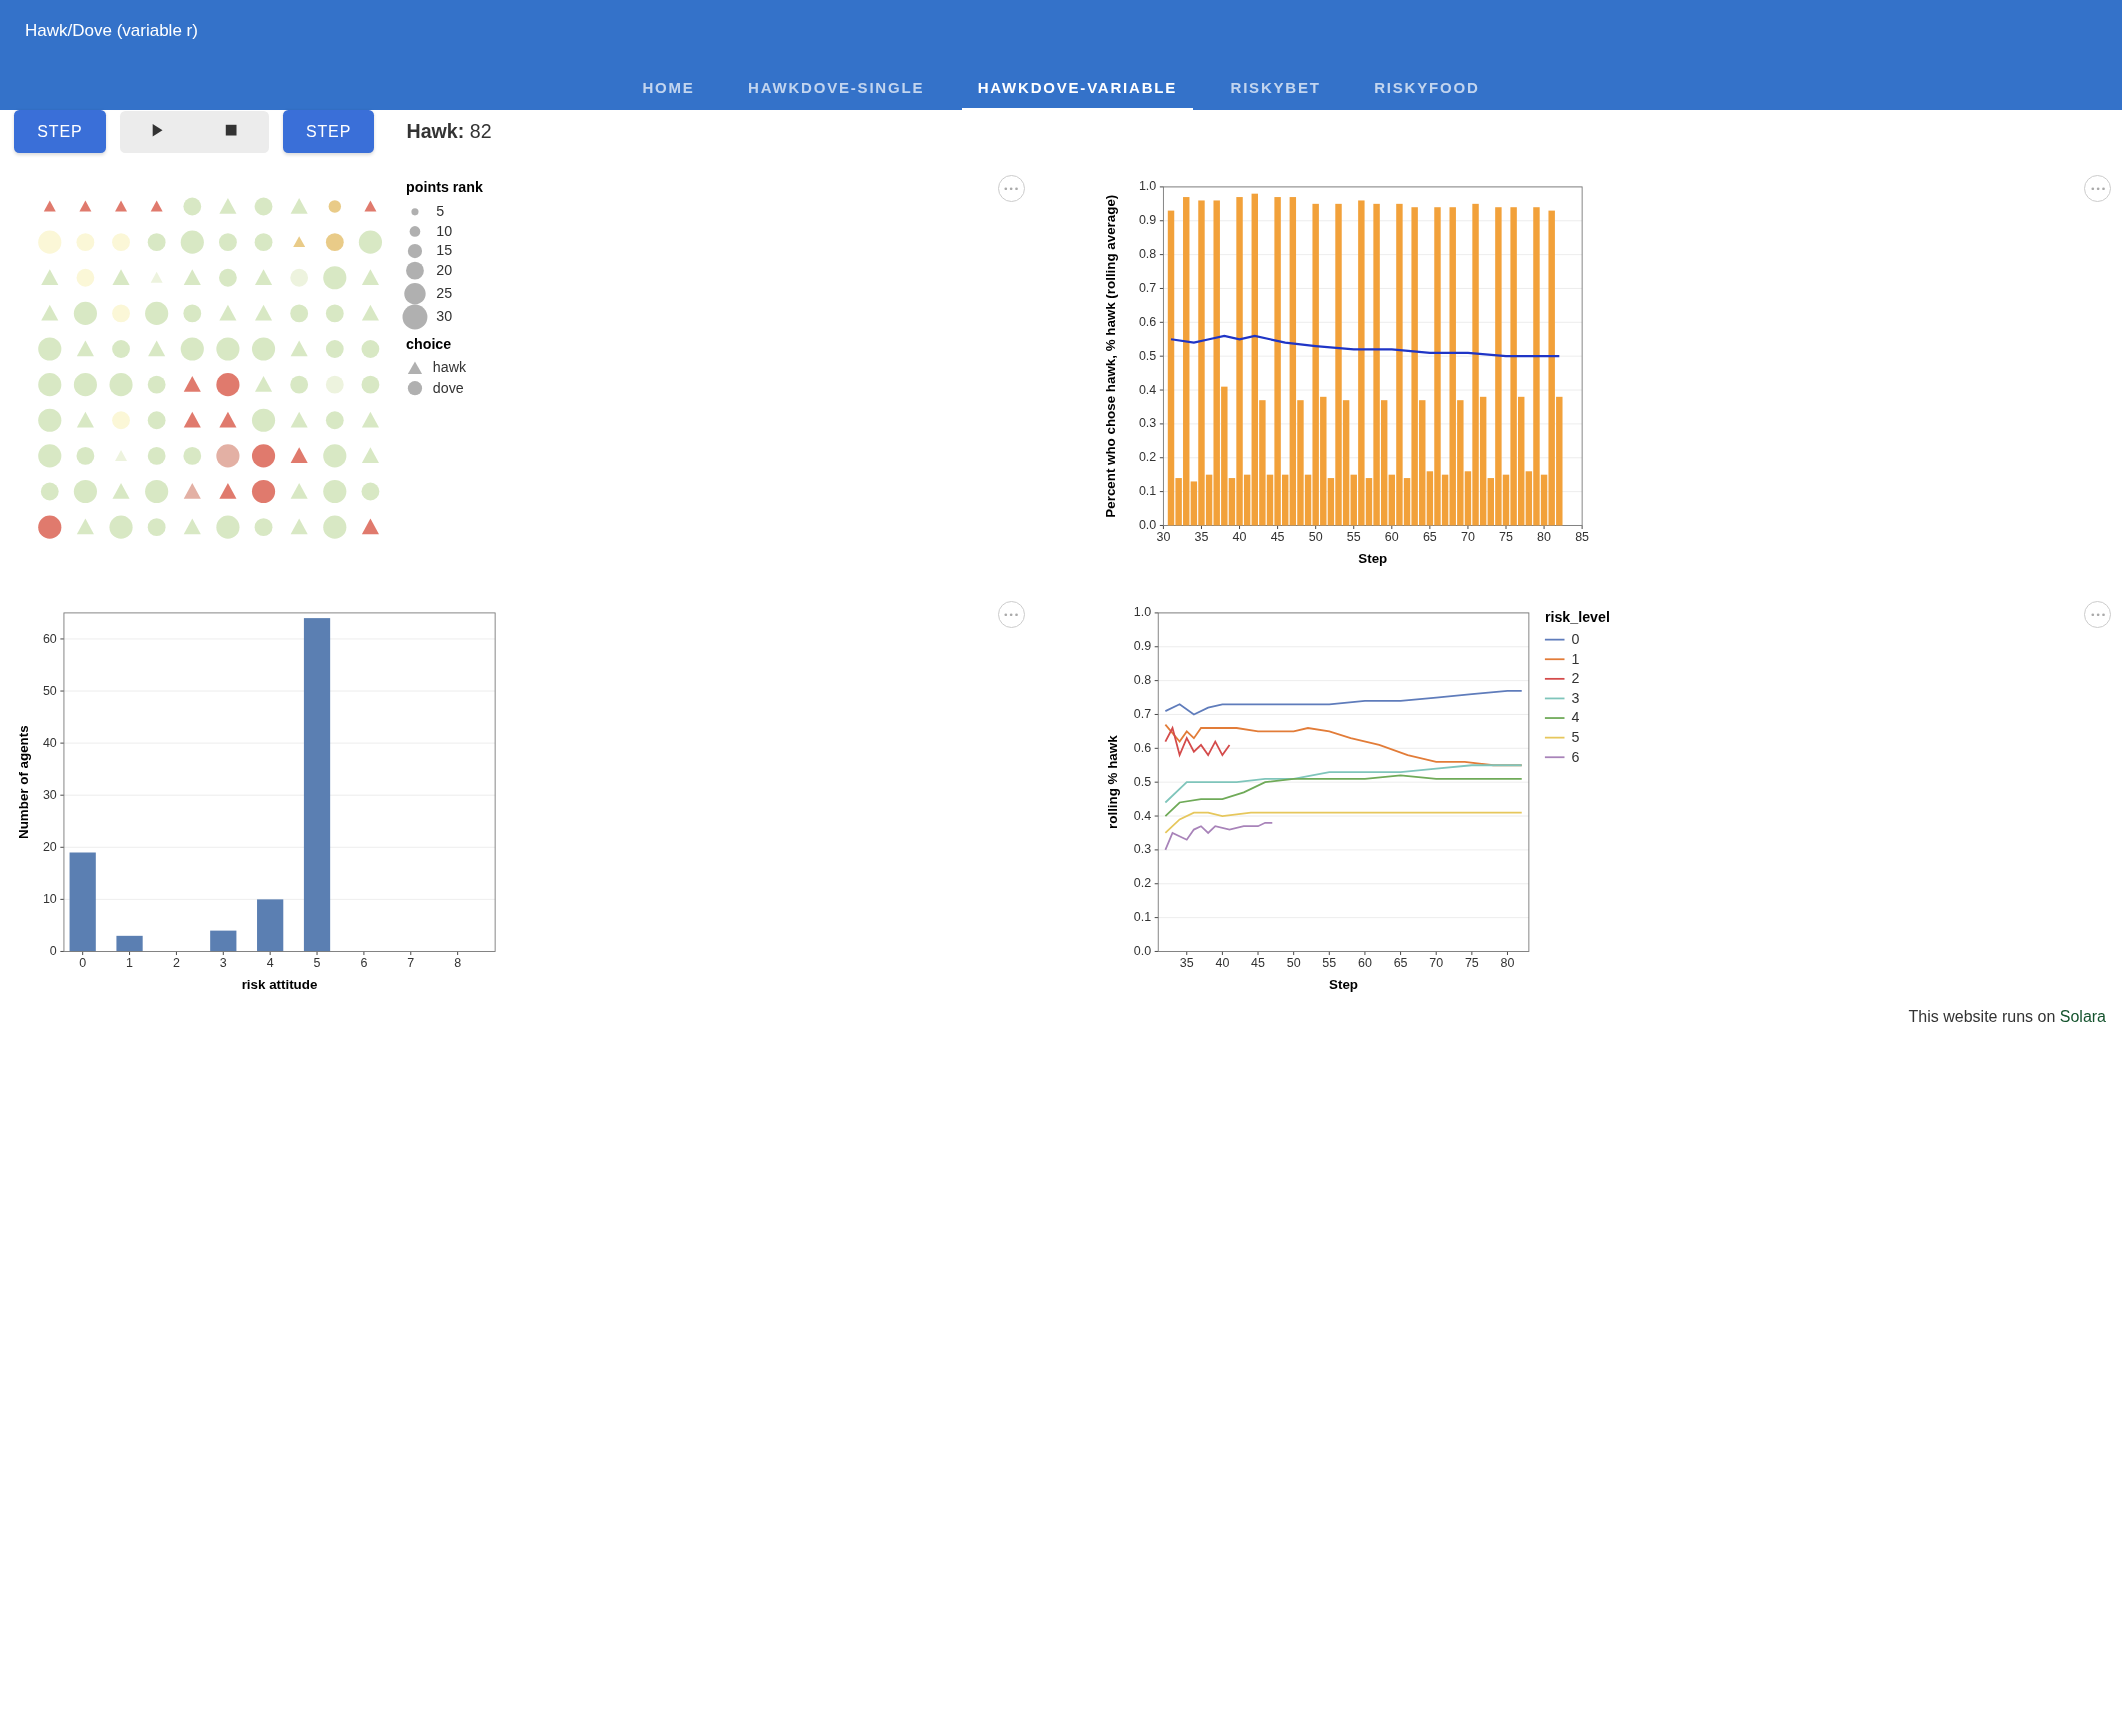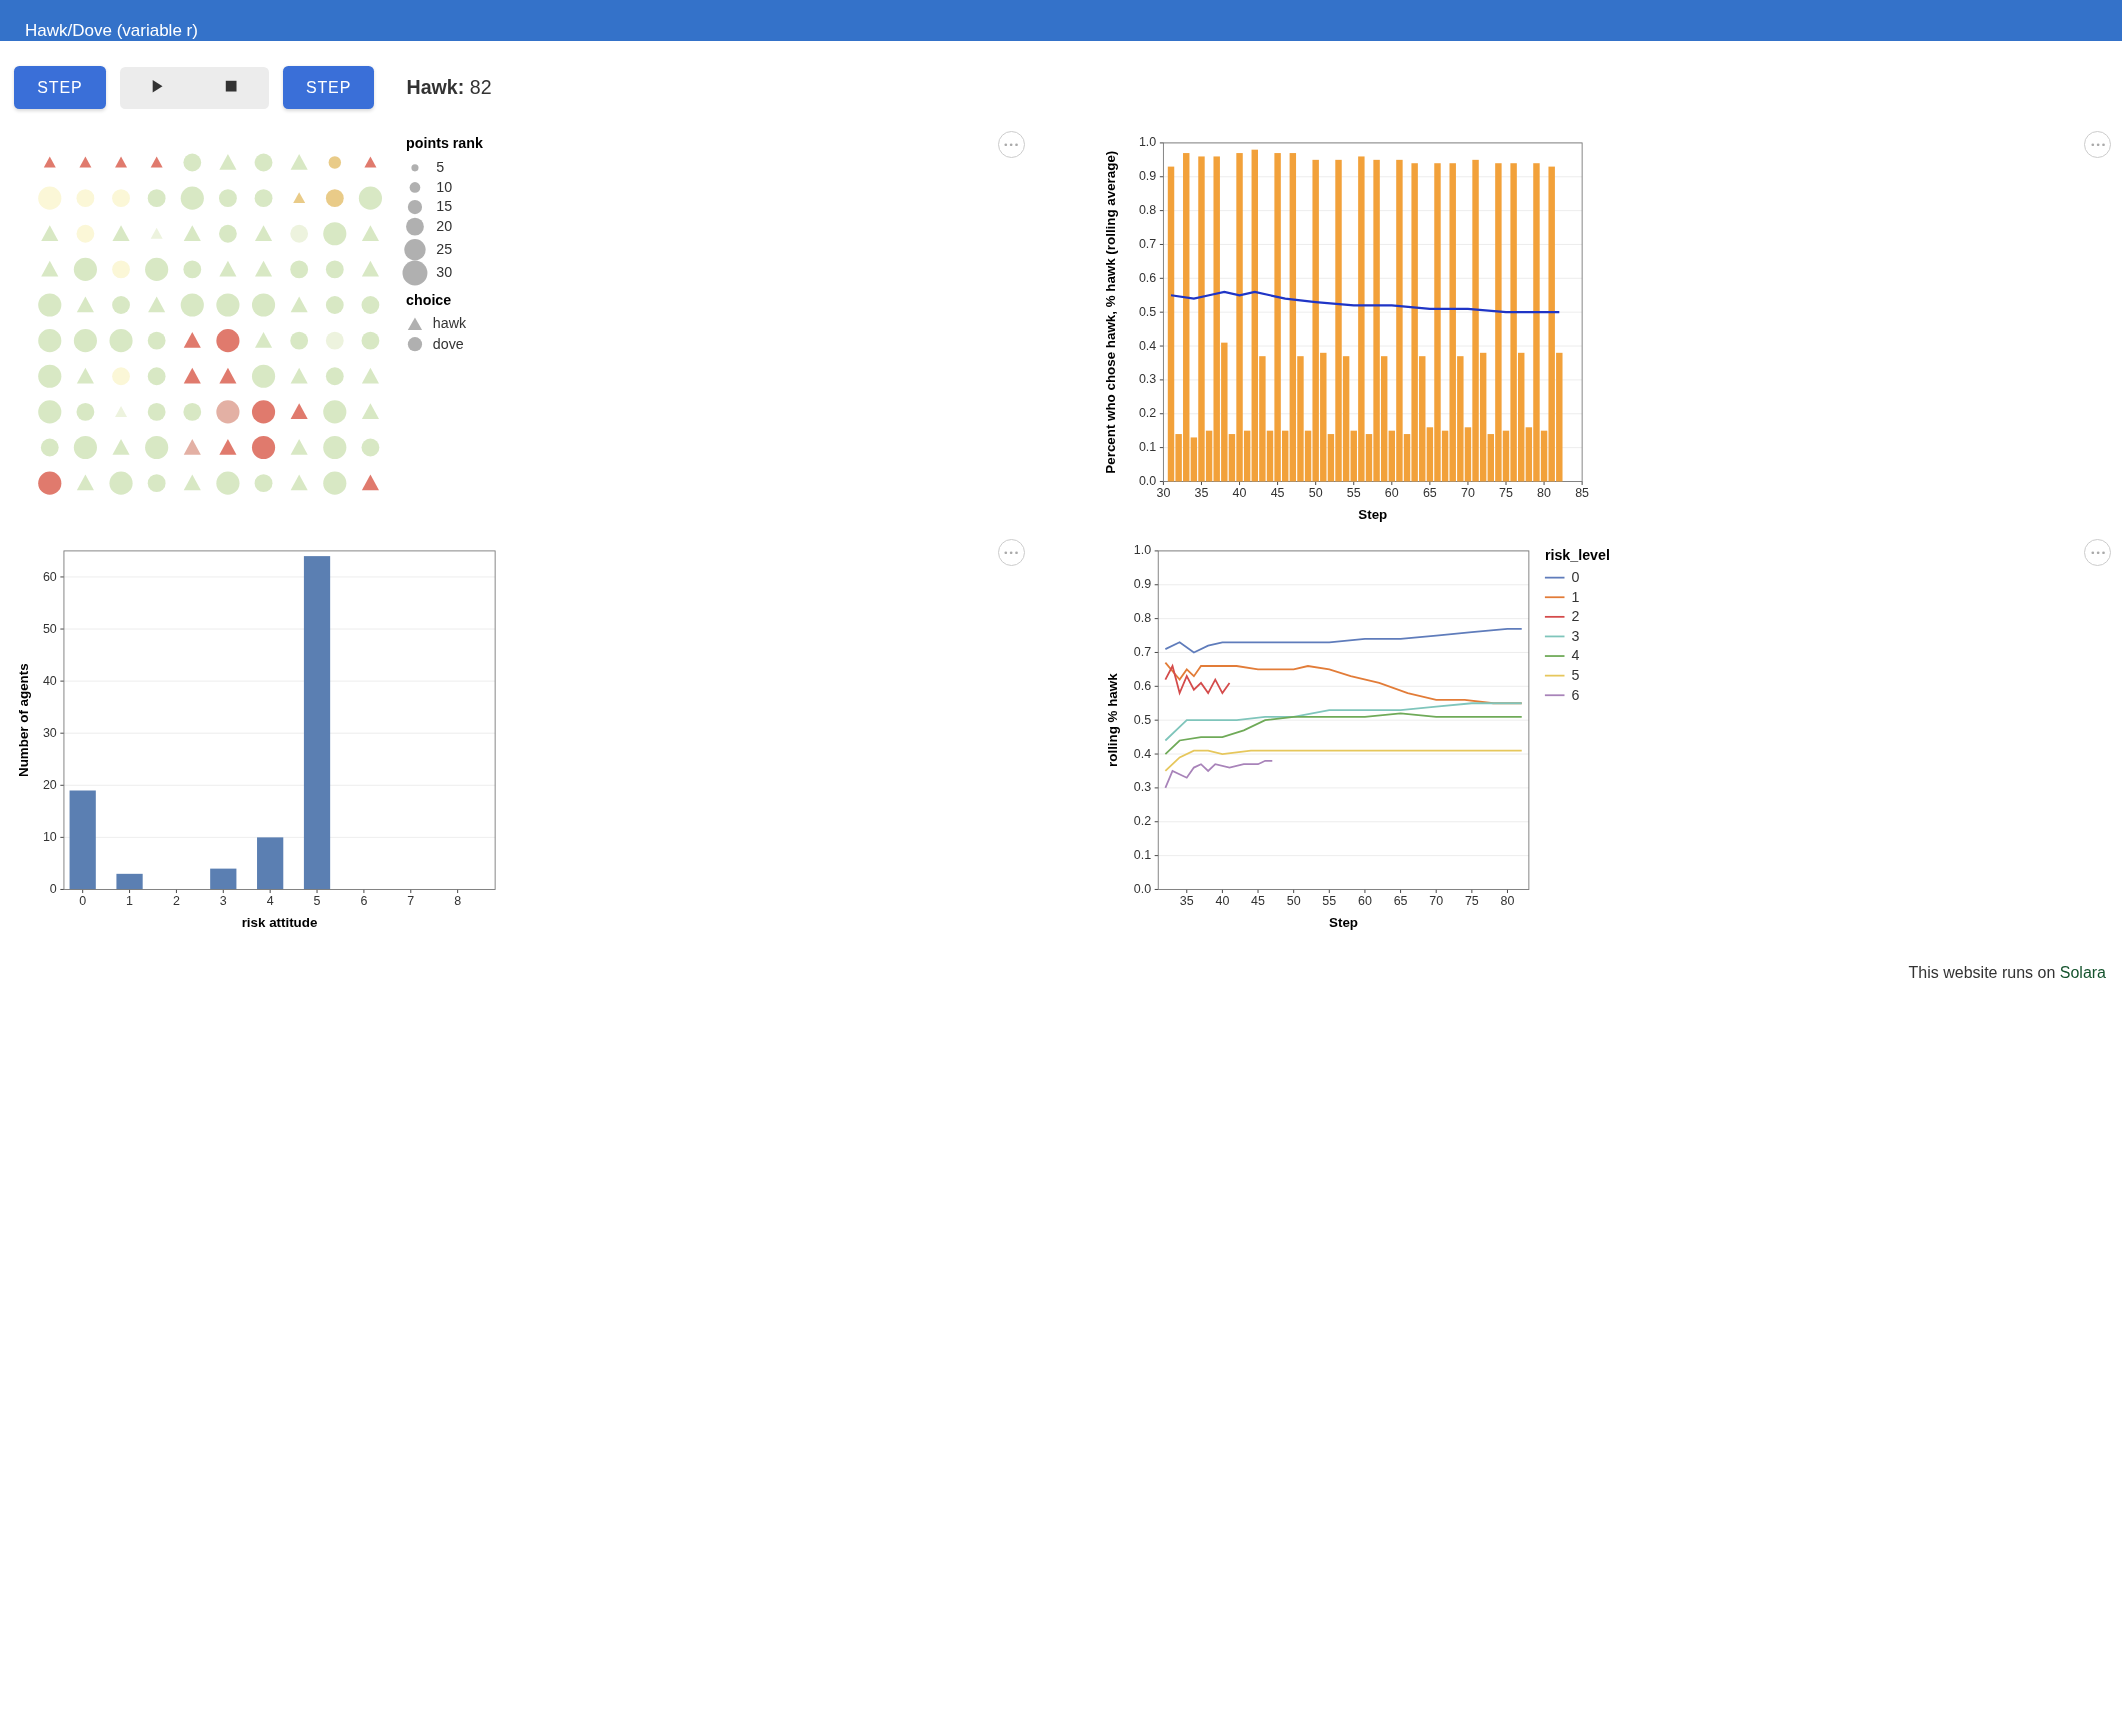--- a/index.html
+++ b/index.html
@@ -18,21 +18,21 @@
   .slider .track { position:absolute; left:0; right:0; top:8px; height:1.8px; background:#c7dcff; border-radius:1.8px; }
   .slider .fill { position:absolute; left:0; top:8px; height:1.8px; background:#3a6fd8; border-radius:1.8px; }
   .slider .thumb { position:absolute; top:0.9px; width:16px; height:16px; background:#3a6fd8; border-radius:50%; box-shadow:0 0 0 0 rgba(0,0,0,.0); }
   .controls { display:flex; align-items:center; gap:14.3px; margin-bottom:25px; }
   .btn { background:#3a6fd8; color:#fff; border:none; padding:12.5px 23px; font-size:16px; letter-spacing:0.9px; font-weight:500; border-radius:5.3px; cursor:pointer; box-shadow:0 1.8px 3.6px rgba(0,0,0,.15); }
   .btn-group { display:flex; }
   .btn-light { background:#ececec; color:#333; border:none; padding:12.5px 30px; border-radius:0; cursor:pointer; }
   .btn-light:first-child { border-top-left-radius:5.3px; border-bottom-left-radius:5.3px; }
   .btn-light:last-child { border-top-right-radius:5.3px; border-bottom-right-radius:5.3px; }
   .step-label { font-size:19.6px; margin-left:18px; }
-  .panels { display:grid; grid-template-columns:1fr 1fr; gap:13px 80px; margin-bottom:20px; }
+  .panels { display:grid; grid-template-columns:1fr 1fr; gap:31px 80px; margin-bottom:2px; }
   .panel { position:relative; }
   .kebab { position:absolute; right:-3.6px; top:-3.6px; width:25px; height:25px; border:0.9px solid #ccc; border-radius:50%; display:flex; align-items:center; justify-content:center; font-size:12.5px; color:#888; cursor:pointer; }
   svg text { font-family:"Helvetica Neue",Helvetica,Arial,sans-serif; }
   .axis-label { font-size:15px; font-weight:700; }
   .tick-label { font-size:14px; fill:#333; }
   .legend-title { font-size:16px; font-weight:700; }
   .legend-text { font-size:16px; fill:#333; }
   .footer { text-align:right; padding:7.1px 16px 16px 16px; font-size:16px; }
   .footer a { color:#14532d; text-decoration:none; }
   .fill-green { fill:#d8e8c4; }
@@ -40,20 +40,27 @@
   .fill-pink { fill:#e3b0a4; }
   .fill-tan { fill:#e9cb88; }
   .fill-paleyellow { fill:#fbf7d7; }
   .fill-palegreen { fill:#edf3de; }
 </style>
 </head>
 <body>
 
 <div class="topbar">
   <div class="title">Hawk/Dove (variable r)</div>
+  <div class="tabs" id="tabs">
+      <div class="tab">HOME</div>
+      <div class="tab">HAWKDOVE-SINGLE</div>
+      <div class="tab active">HAWKDOVE-VARIABLE</div>
+      <div class="tab">RISKYBET</div>
+      <div class="tab">RISKYFOOD</div>
+    </div>
 </div>
 
 <div class="content">
 
 
   <div class="controls">
     <button class="btn">STEP</button>
     <div class="btn-group">
       <button class="btn-light">
         <svg width="14.3" height="14.3" viewBox="0 0 16 16">

